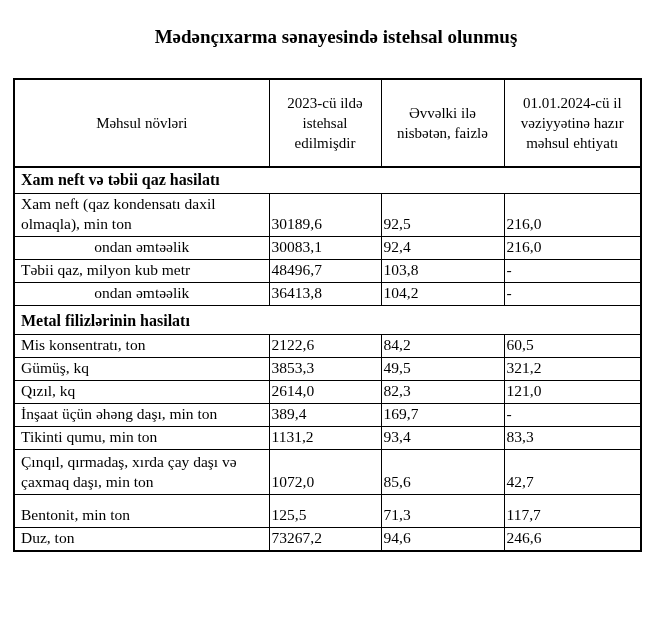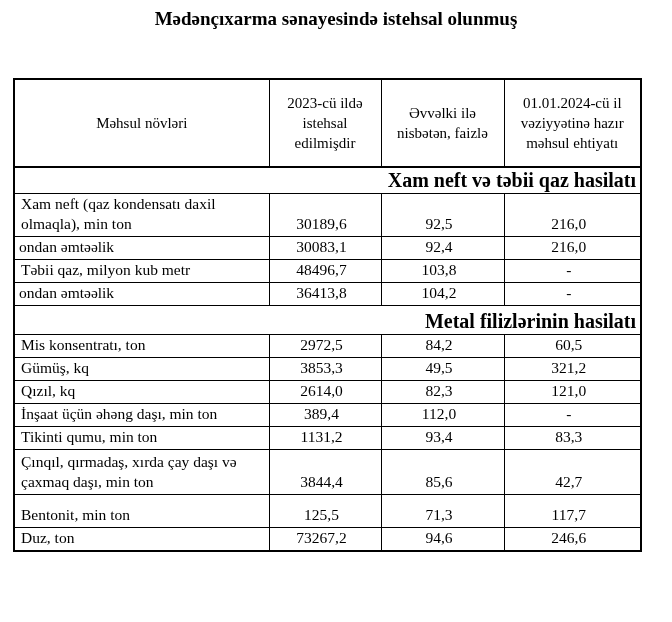--- a/index.html
+++ b/index.html
@@ -7,21 +7,21 @@
     position: relative;
     width: 672px;
     height: 622px;
     background: #ffffff;
     color: #000000;
     font-family: "Liberation Serif", "DejaVu Serif", serif;
     overflow: hidden;
   }
   .doc-title {
     position: absolute;
-    top: 7px;
+    top: 25px;
     left: 0;
     width: 100%;
     text-align: center;
     font-weight: bold;
     font-size: 19px;
     line-height: 23px;
   }
   table.data-table {
     position: absolute;
     left: 13px;
@@ -48,33 +48,33 @@
     vertical-align: middle;
     padding: 2px 4px;
   }
   td.label {
     font-size: 15.5px;
     line-height: 20px;
     text-align: left;
     vertical-align: bottom;
     padding: 0 4px 2px 6px;
   }
-  td.label.center { text-align: left; padding-left: 4px; }
+  td.label.center { text-align: center; padding-left: 4px; }
   td.num {
     font-size: 15.5px;
     line-height: 20px;
-    text-align: center;
+    text-align: left;
     vertical-align: bottom;
     padding: 0 9px 2px 2px;
   }
   tr.section td {
     font-weight: bold;
-    font-size: 20px;
+    font-size: 16px;
     line-height: 20px;
-    text-align: right;
+    text-align: left;
     vertical-align: bottom;
     padding: 0 4px 3px 6px;
   }
 </style>
 </head>
 <body>
 
 <div class="page">
 
   <div class="doc-title">
@@ -124,52 +124,52 @@
         <td class="num">36413,8</td>
         <td class="num">104,2</td>
         <td class="num">-</td>
       </tr>
 
       <tr class="section" style="height:29px">
         <td colspan="4">Metal filizlərinin hasilatı</td>
       </tr>
       <tr style="height:22px">
         <td class="label">Mis konsentratı, ton</td>
-        <td class="num">2972,5</td>
+        <td class="num">2122,6</td>
         <td class="num">84,2</td>
         <td class="num">60,5</td>
       </tr>
       <tr style="height:21px">
         <td class="label">Gümüş, kq</td>
         <td class="num">3853,3</td>
         <td class="num">49,5</td>
         <td class="num">321,2</td>
       </tr>
       <tr style="height:20px">
         <td class="label">Qızıl, kq</td>
         <td class="num">2614,0</td>
         <td class="num">82,3</td>
         <td class="num">121,0</td>
       </tr>
 
       <tr style="height:23px">
         <td class="label">İnşaat üçün əhəng daşı, min ton</td>
         <td class="num">389,4</td>
-        <td class="num">112,0</td>
+        <td class="num">169,7</td>
         <td class="num">-</td>
       </tr>
       <tr style="height:22px">
         <td class="label">Tikinti qumu, min ton</td>
         <td class="num">1131,2</td>
         <td class="num">93,4</td>
         <td class="num">83,3</td>
       </tr>
       <tr style="height:45px">
         <td class="label">Çınqıl, qırmadaş, xırda çay daşı və çaxmaq daşı, min ton</td>
-        <td class="num">3844,4</td>
+        <td class="num">1072,0</td>
         <td class="num">85,6</td>
         <td class="num">42,7</td>
       </tr>
       <tr style="height:33px">
         <td class="label">Bentonit, min ton</td>
         <td class="num">125,5</td>
         <td class="num">71,3</td>
         <td class="num">117,7</td>
       </tr>
       <tr style="height:20px">

